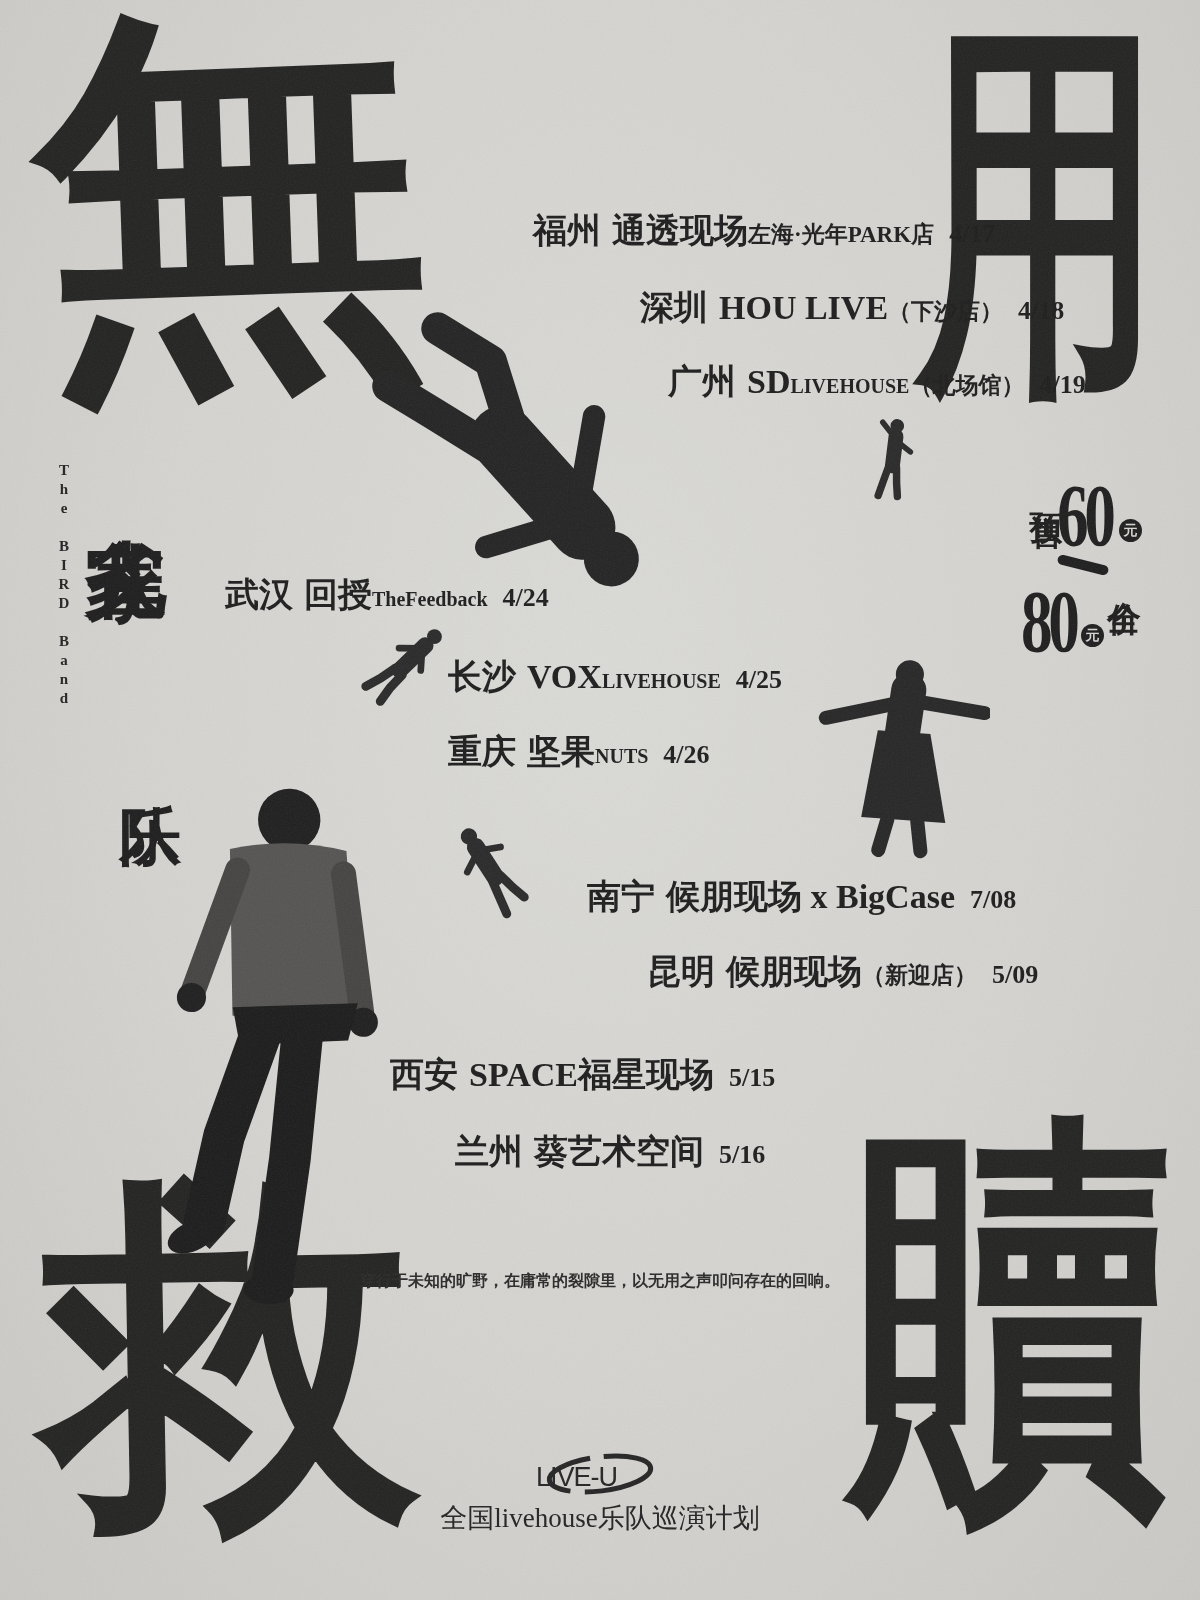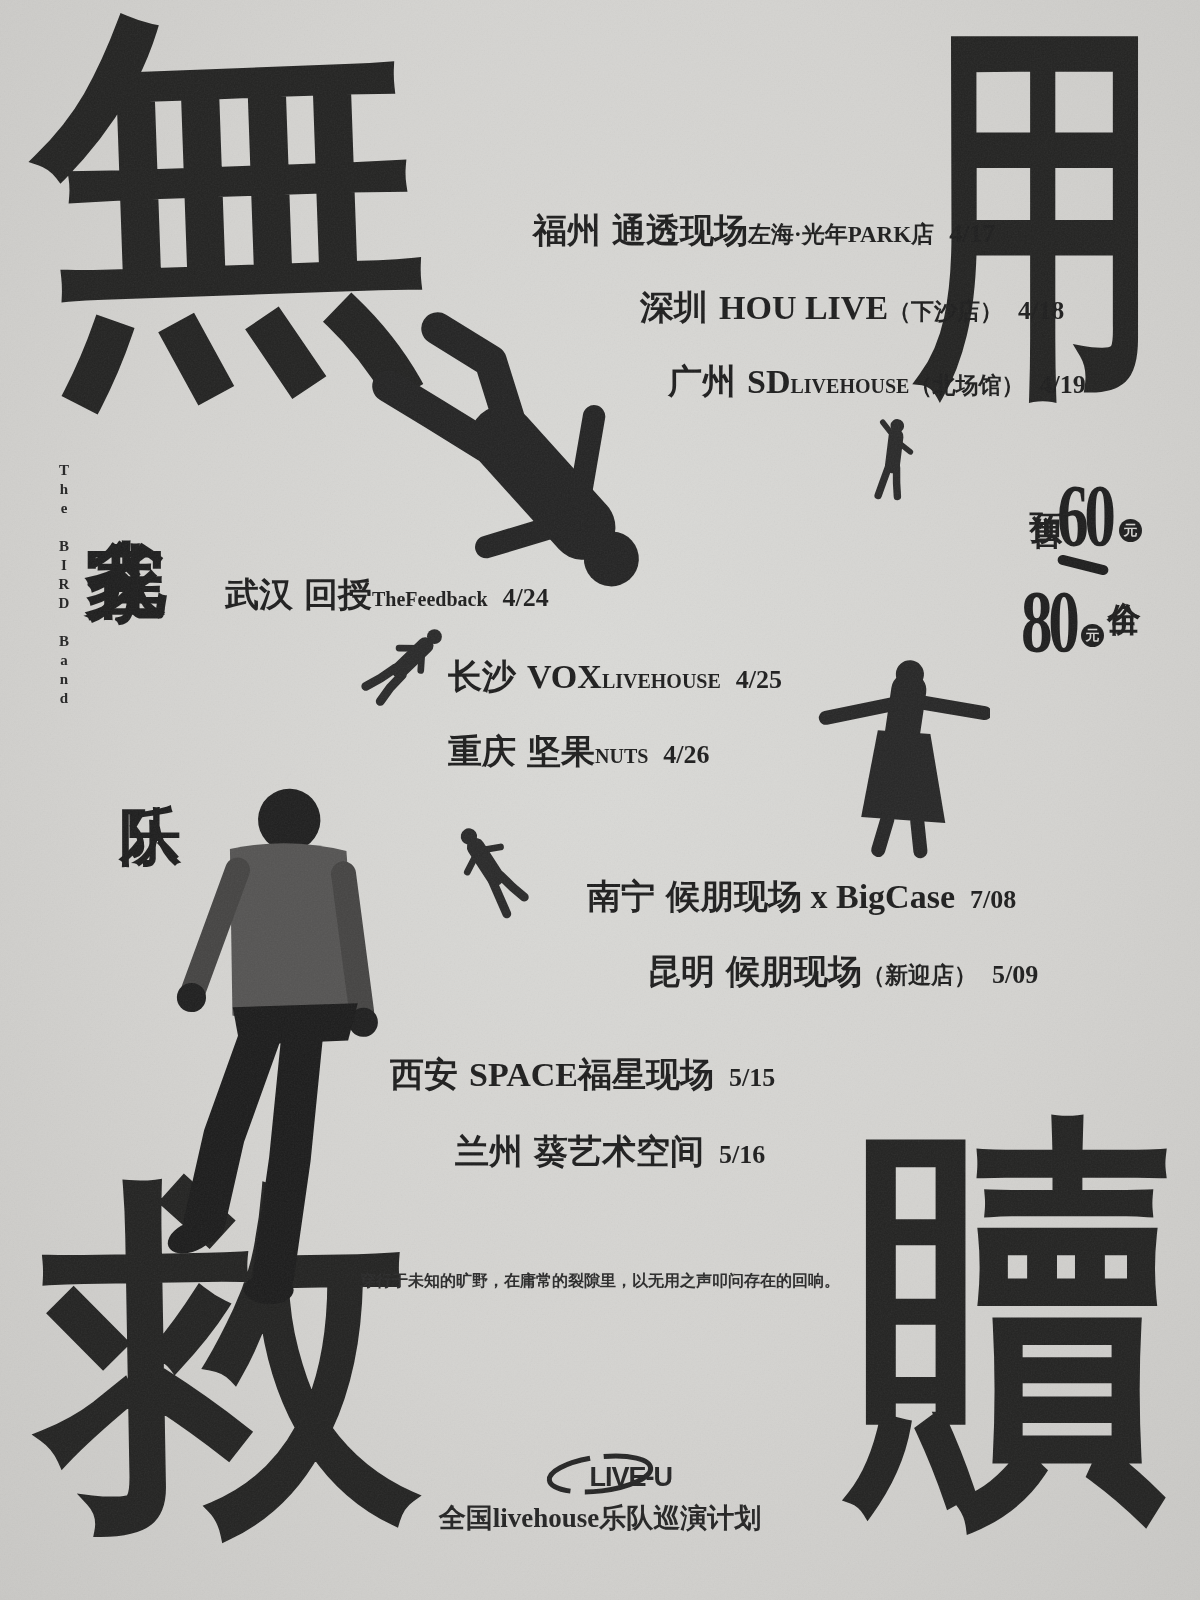--- a/index.html
+++ b/index.html
@@ -51,23 +51,23 @@
         font-size:14px;font-weight:bold;display:flex;align-items:center;justify-content:center;}
   .yuan-1{left:114px;top:41px;}
   .yuan-2{left:76px;top:146px;}
   .price-dash{position:absolute;left:52px;top:82px;width:52px;height:10px;background:#1e1e1e;border-radius:6px;transform:rotate(14deg);}
   .full-label{position:absolute;left:96px;top:97px;writing-mode:vertical-rl;font-size:33px;font-weight:bold;letter-spacing:2px;}
   
   .tagline{position:absolute;left:0;top:1266px;width:1200px;text-align:center;font-size:16px;font-weight:bold;line-height:1.9;color:#2a2a2a;}
   
   .logo-wrap{position:absolute;left:536px;top:1448px;width:128px;height:54px;}
   .logo-svg{position:absolute;left:0;top:0;}
-  .logo-text{position:absolute;left:8px;top:14px;width:128px;text-align:right;
-             font-family:"Liberation Sans","DejaVu Sans",sans-serif;font-size:27px;font-weight:bold;letter-spacing:-1px;color:#252525;}
-  .logo-sub{position:absolute;left:0;top:1500px;width:1200px;text-align:center;font-size:27px;font-weight:bold;color:#242424;}
+  .logo-text{position:absolute;left:0;top:14px;width:128px;text-align:left;
+             font-family:"Liberation Sans","DejaVu Sans",sans-serif;font-size:27px;font-weight:normal;letter-spacing:-1px;color:#252525;}
+  .logo-sub{position:absolute;left:0;top:1500px;width:1200px;text-align:center;font-size:27px;font-weight:normal;color:#242424;}
   
   .fig{position:absolute;}
   .grain{position:absolute;left:0;top:0;pointer-events:none;opacity:.55;}
 </style>
 </head>
 <body>
 
 <div class="poster">
 
   <div class="cal cal-tl">無</div>

